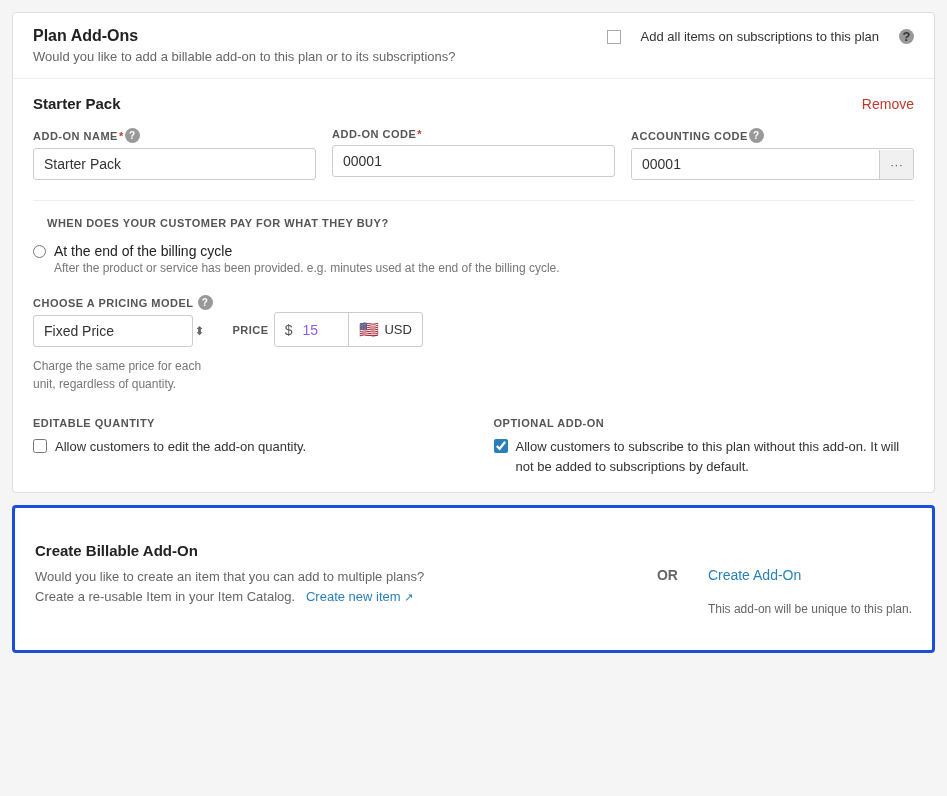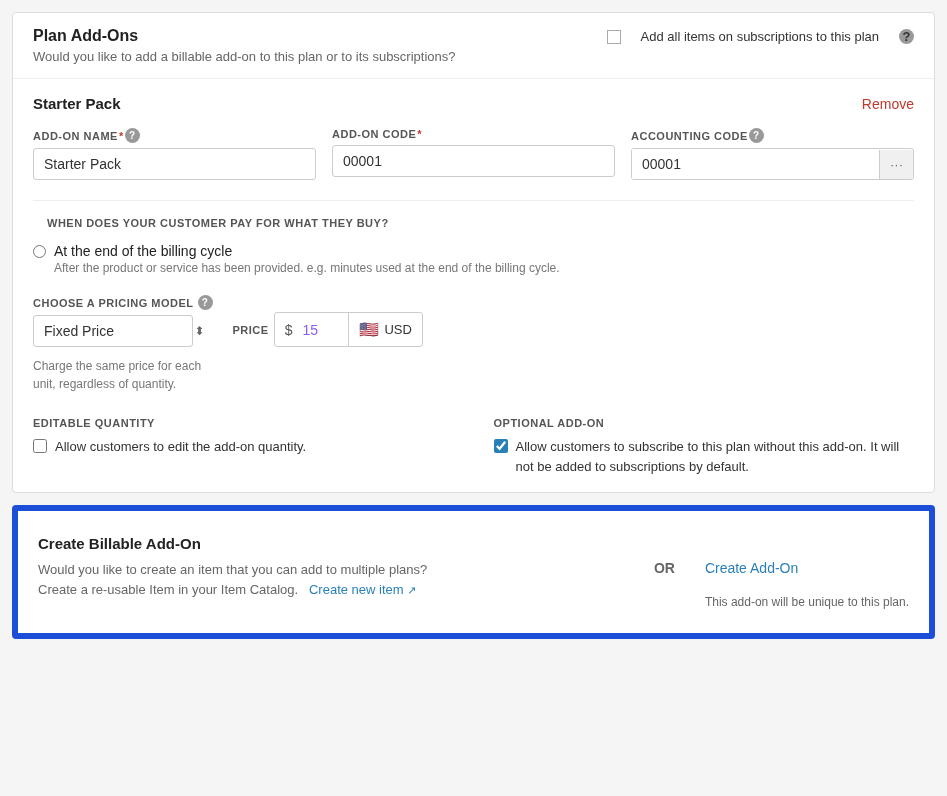--- a/index.html
+++ b/index.html
@@ -313,23 +313,23 @@
     }
     .checkbox-option label {
       font-size: 13px;
       color: #333;
       cursor: pointer;
       line-height: 1.5;
     }
     
     .create-addon-card {
       background: #fff;
-      border: 6px solid #1d4ed8;
+      border: 3px solid #1d4ed8;
       border-radius: 4px;
-      padding: 24px 20px;
+      padding: 34px 20px;
     }
     .create-addon-card h3 {
       font-size: 15px;
       font-weight: 700;
       color: #222;
       margin-bottom: 8px;
     }
     .create-addon-content {
       display: flex;
       align-items: flex-start;

